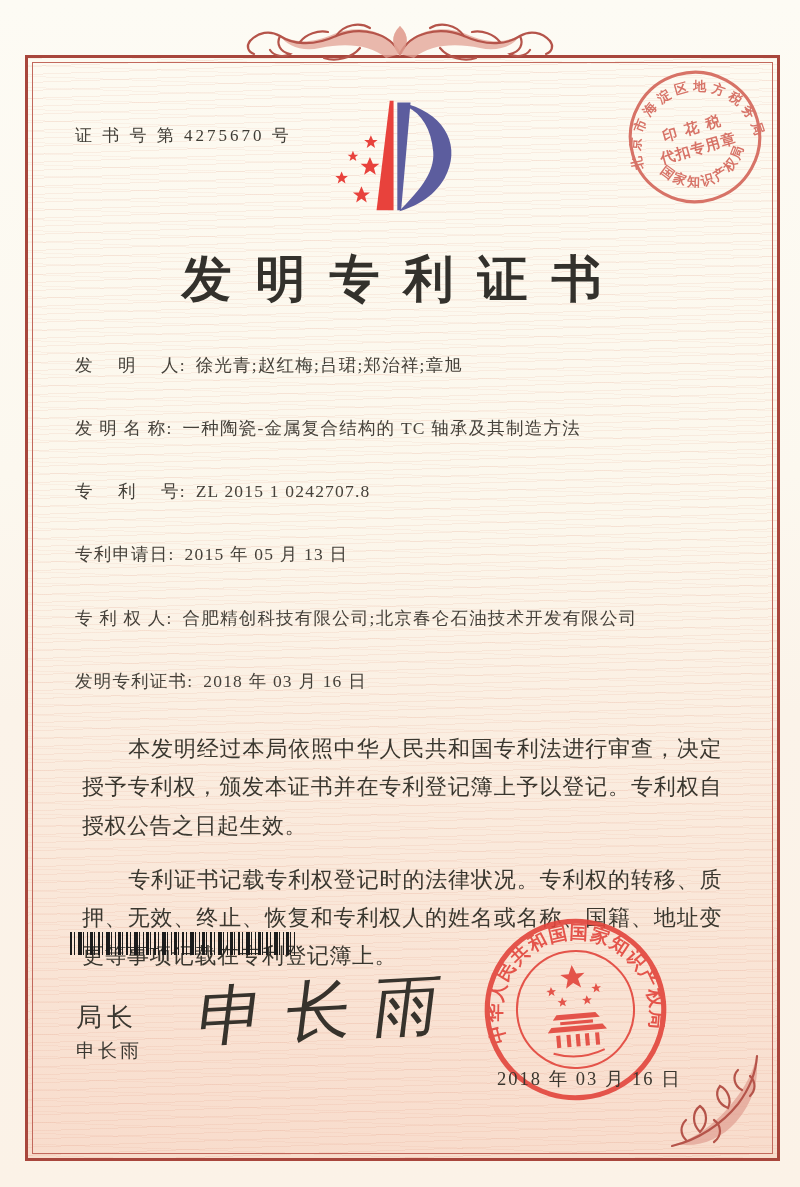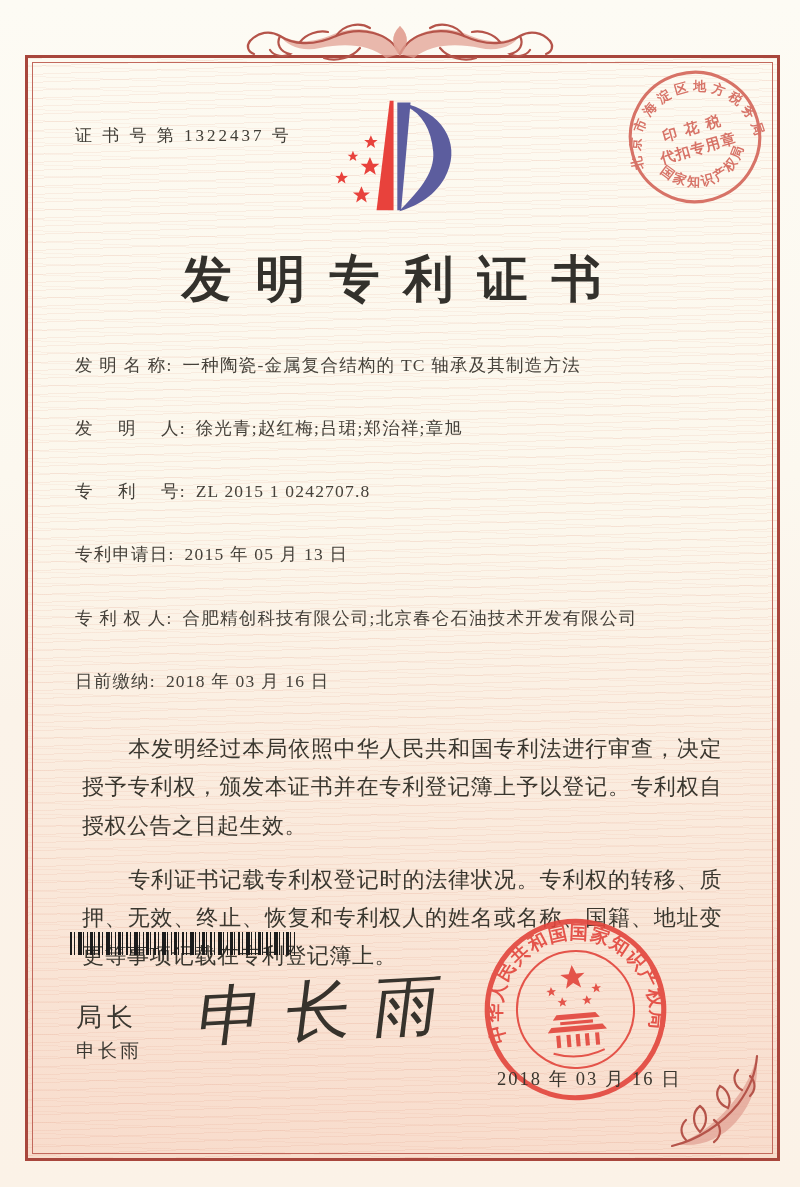--- a/index.html
+++ b/index.html
@@ -124,47 +124,47 @@
     <text font-size="12.5">
       <textPath href="#taxArcTop" startOffset="50%" text-anchor="middle" textLength="182">北京市海淀区地方税务局</textPath>
     </text>
     <text font-size="12.5">
       <textPath href="#taxArcBottom" startOffset="50%" text-anchor="middle" textLength="100">国家知识产权局</textPath>
     </text>
     <text x="70" y="66" text-anchor="middle" font-size="14" letter-spacing="2">印 花 税</text>
     <text x="70" y="86" text-anchor="middle" font-size="14" letter-spacing="1">代扣专用章</text>
   </svg>
 
-  <div class="abs cert-number">证 书 号 第 1322437 号</div>
+  <div class="abs cert-number">证 书 号 第 4275670 号</div>
 
   <div class="abs doc-title">发明专利证书</div>
 
   <div class="abs fields">
+    <div class="field-row">
+      <span class="field-label">发　 明　 人:</span>
+      <span class="field-value">徐光青;赵红梅;吕珺;郑治祥;章旭</span>
+    </div>
     <div class="field-row">
       <span class="field-label">发 明 名 称:</span>
       <span class="field-value">一种陶瓷-金属复合结构的 TC 轴承及其制造方法</span>
     </div>
     <div class="field-row">
-      <span class="field-label">发　 明　 人:</span>
-      <span class="field-value">徐光青;赵红梅;吕珺;郑治祥;章旭</span>
-    </div>
-    <div class="field-row">
       <span class="field-label">专　 利　 号:</span>
       <span class="field-value">ZL 2015 1 0242707.8</span>
     </div>
     <div class="field-row">
       <span class="field-label">专利申请日:</span>
       <span class="field-value">2015 年 05 月 13 日</span>
     </div>
     <div class="field-row">
       <span class="field-label">专 利 权 人:</span>
       <span class="field-value">合肥精创科技有限公司;北京春仑石油技术开发有限公司</span>
     </div>
     <div class="field-row">
-      <span class="field-label">日前缴纳:</span>
+      <span class="field-label">发明专利证书:</span>
       <span class="field-value">2018 年 03 月 16 日</span>
     </div>
   </div>
 
   <div class="abs paragraphs">
     <p>本发明经过本局依照中华人民共和国专利法进行审查，决定授予专利权，颁发本证书并在专利登记簿上予以登记。专利权自授权公告之日起生效。</p>
     <p>专利证书记载专利权登记时的法律状况。专利权的转移、质押、无效、终止、恢复和专利权人的姓名或名称、国籍、地址变更等事项记载在专利登记簿上。</p>
   </div>
 
   <div class="abs barcode"></div>

